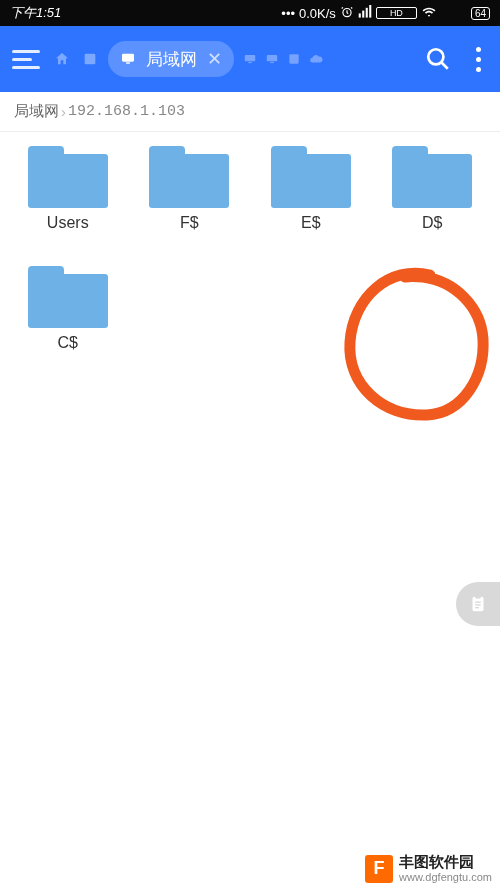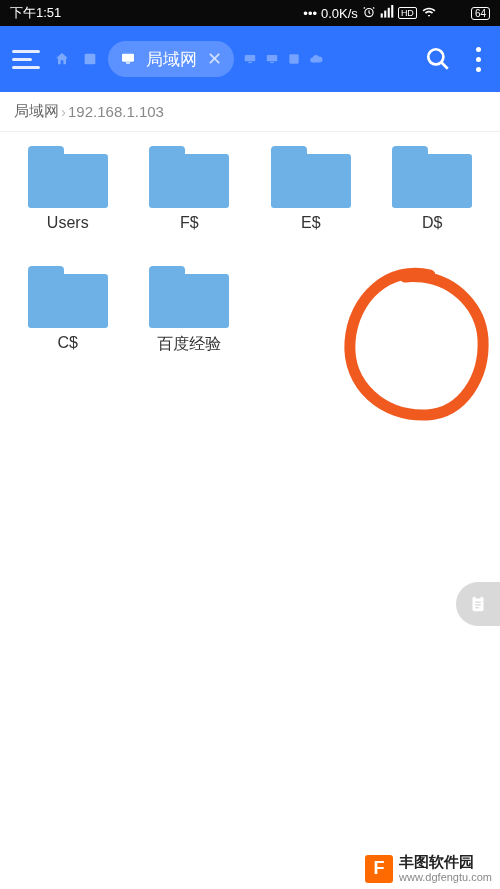--- a/index.html
+++ b/index.html
@@ -1,20 +1,20 @@
 <!DOCTYPE html>
 <html><head>
 <meta charset="utf-8">
 <style>
   * { box-sizing: border-box; margin: 0; padding: 0; }
   html, body { width: 500px; height: 889px; overflow: hidden; font-family: "PingFang SC", "Microsoft YaHei", sans-serif; background: #f0f0f0; position: relative; }
 
   
   .status-bar { height: 26px; background: #0a0a0a; color: #fff; display: flex; align-items: center; justify-content: space-between; padding: 0 10px; font-size: 13px; }
-  .status-left { display: flex; align-items: center; gap: 4px; }
+  .status-left { display: flex; align-items: center; gap: 4px; font-style: italic; }
   .status-right { display: flex; align-items: center; gap: 4px; }
   .battery { border: 1px solid #fff; border-radius: 3px; padding: 0 3px; font-size: 10px; display: inline-block; margin-left: 30px; }
 
   
   .app-bar { height: 66px; background: #2e74ff; display: flex; align-items: center; padding: 0 10px; gap: 8px; }
   .hamburger { width: 34px; height: 34px; display:flex; flex-direction:column; justify-content:center; gap:5px; padding: 4px 2px; cursor:pointer; }
   .hamburger span { display:block; height:3px; background:#e3edff; border-radius:2px; }
   .hamburger span:nth-child(1){ width: 28px; }
   .hamburger span:nth-child(2){ width: 20px; }
   .hamburger span:nth-child(3){ width: 28px; }
@@ -35,21 +35,21 @@
   .spacer { flex:1; }
   .search-btn { width:40px; height:40px; display:flex; align-items:center; justify-content:center; cursor:pointer; }
   .search-btn svg { width:26px; height:26px; stroke:#fff; fill:none; stroke-width:2.5; }
   .more-btn { width:24px; height:40px; display:flex; flex-direction:column; align-items:center; justify-content:center; gap:5px; cursor:pointer; }
   .more-btn span{ width:5px; height:5px; background:#fff; border-radius:50%; }
 
   
   .breadcrumb { height: 40px; background:#fff; display:flex; align-items:center; padding: 0 14px; font-size:15px; color:#888; border-bottom:1px solid #eee; }
   .breadcrumb .root { color:#666; }
   .breadcrumb .sep { margin: 0 2px; color:#bbb; }
-  .breadcrumb .path { color:#888; }
+  .breadcrumb .path { color:#888;font-family:Liberation Mono, monospace; }
 
   
   .content { background:#fff; height: calc(889px - 26px - 66px - 40px); padding: 14px 10px; position:relative; }
   .grid { display:grid; grid-template-columns: repeat(4, 1fr); gap: 34px 6px; }
   .folder { display:flex; flex-direction:column; align-items:center; gap:6px; cursor:pointer; }
   .folder-icon { width: 80px; height: 62px; position:relative; }
   .folder-icon::before { content:""; position:absolute; top:0; left:0; width:36px; height:14px; background:#6db1e6; border-radius:4px 4px 0 0; }
   .folder-icon::after { content:""; position:absolute; top:8px; left:0; right:0; bottom:0; background:#6db1e6; border-radius:3px; }
   .folder-label { font-size:16px; color:#333; text-align:center; white-space:nowrap; }
 
@@ -86,21 +86,21 @@
         </svg>
     </span>
     <span>
       <svg width="14" height="14" viewBox="0 0 20 20" fill="#fff">
           <rect x="1" y="12" width="3" height="6"></rect>
           <rect x="6" y="8" width="3" height="10"></rect>
           <rect x="11" y="4" width="3" height="14"></rect>
           <rect x="16" y="0" width="3" height="18"></rect>
         </svg>
     </span>
-    <span style="font-size:9px;border:1px solid #fff;padding:0 2px;border-radius:2px;">HD</span>
+    <span style="font-size:9px;border:1px solid #fff;padding:0 13px;border-radius:2px;">HD</span>
     <span>
       <svg width="16" height="14" viewBox="0 0 24 24" fill="#fff">
           <path d="M12 20l-2-2c1-1 3-1 4 0l-2 2zm-5-5l-2-2c4-4 10-4 14 0l-2 2c-3-3-7-3-10 0zm-4-4l-2-2c6-6 16-6 22 0l-2 2c-5-5-13-5-18 0z"></path>
         </svg>
     </span>
     <span class="battery">64</span>
   </div>
 </div>
 
 <div class="app-bar">
@@ -189,24 +189,20 @@
       <div class="folder-icon"></div>
       <div class="folder-label">D$</div>
     </div>
 
     <div class="folder">
       <div class="folder-icon"></div>
       <div class="folder-label">C$</div>
     </div>
 
 
-    <div class="folder">
-      <div class="folder-icon"></div>
-      <div class="folder-label">百度经验</div>
-    </div>
 
   </div>
 
   <div class="annotation">
     <svg viewBox="0 0 160 170">
       <path d="M95 18 C55 8, 18 40, 15 85 C12 128, 48 160, 92 158 C128 156, 150 120, 148 82 C146 50, 120 24, 88 20 C76 19, 70 20, 70 20" fill="none" stroke="#f05a1f" stroke-width="11" stroke-linecap="round"></path>
     </svg>
   </div>
 
   <div class="fab">

